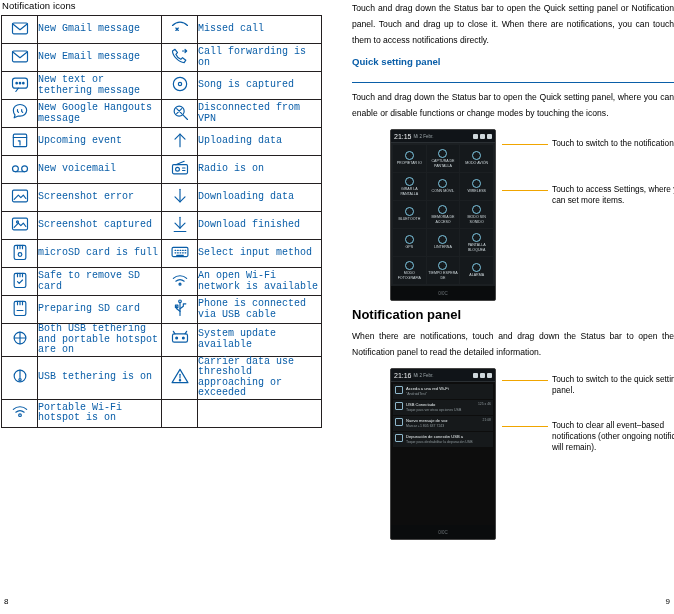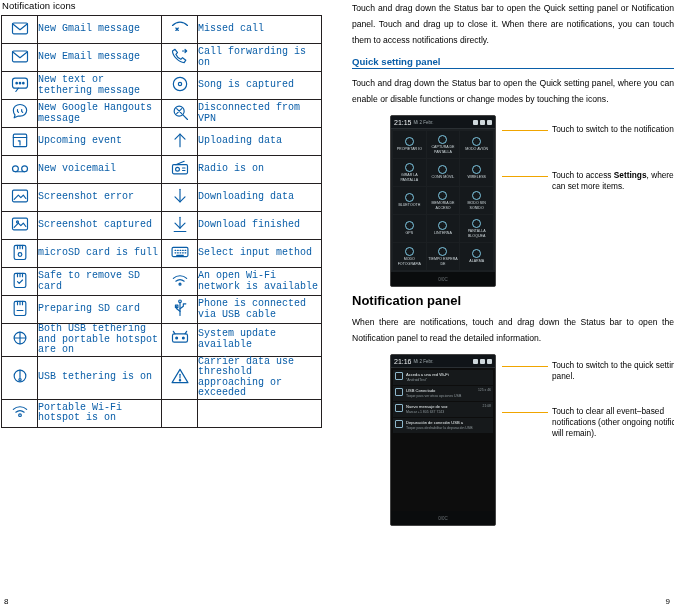--- a/index.html
+++ b/index.html
@@ -71,21 +71,21 @@
     text-align: justify;
     margin: 0 0 8px 0;
     color: #000;
   }
   .head-blue {
     font-family: "Liberation Sans", sans-serif;
     font-weight: bold;
     font-size: 9.6px;
     color: #0a5ea8;
     border-bottom: 1px solid #0a5ea8;
-    padding-bottom: 1px;
+    padding-bottom: 15px;
     margin: 4px 0 6px 0;
     display: block;
   }
   .head-plain {
     font-family: "Liberation Sans", sans-serif;
     font-weight: bold;
     font-size: 13px;
     color: #000;
     margin: 6px 0 6px 0;
     display: block;
@@ -167,21 +167,21 @@
   .notif-row .nright { color:#8d979b; font-size:3.4px; margin-left:2px; }
 
   .callout {
     position: absolute;
     font-family: "Liberation Sans", sans-serif;
     font-size: 8.3px;
     line-height: 11px;
     color: #000;
     width: 150px;
   }
-  .callout b { font-weight: bold; }
+  .callout b { font-weight: normal; }
   .leader {
     position: absolute;
     height: 1px;
     background: #f0a500;
   }
 
   .pagenum {
     position: absolute;
     bottom: 8px;
     font-family: "Liberation Sans", sans-serif;

